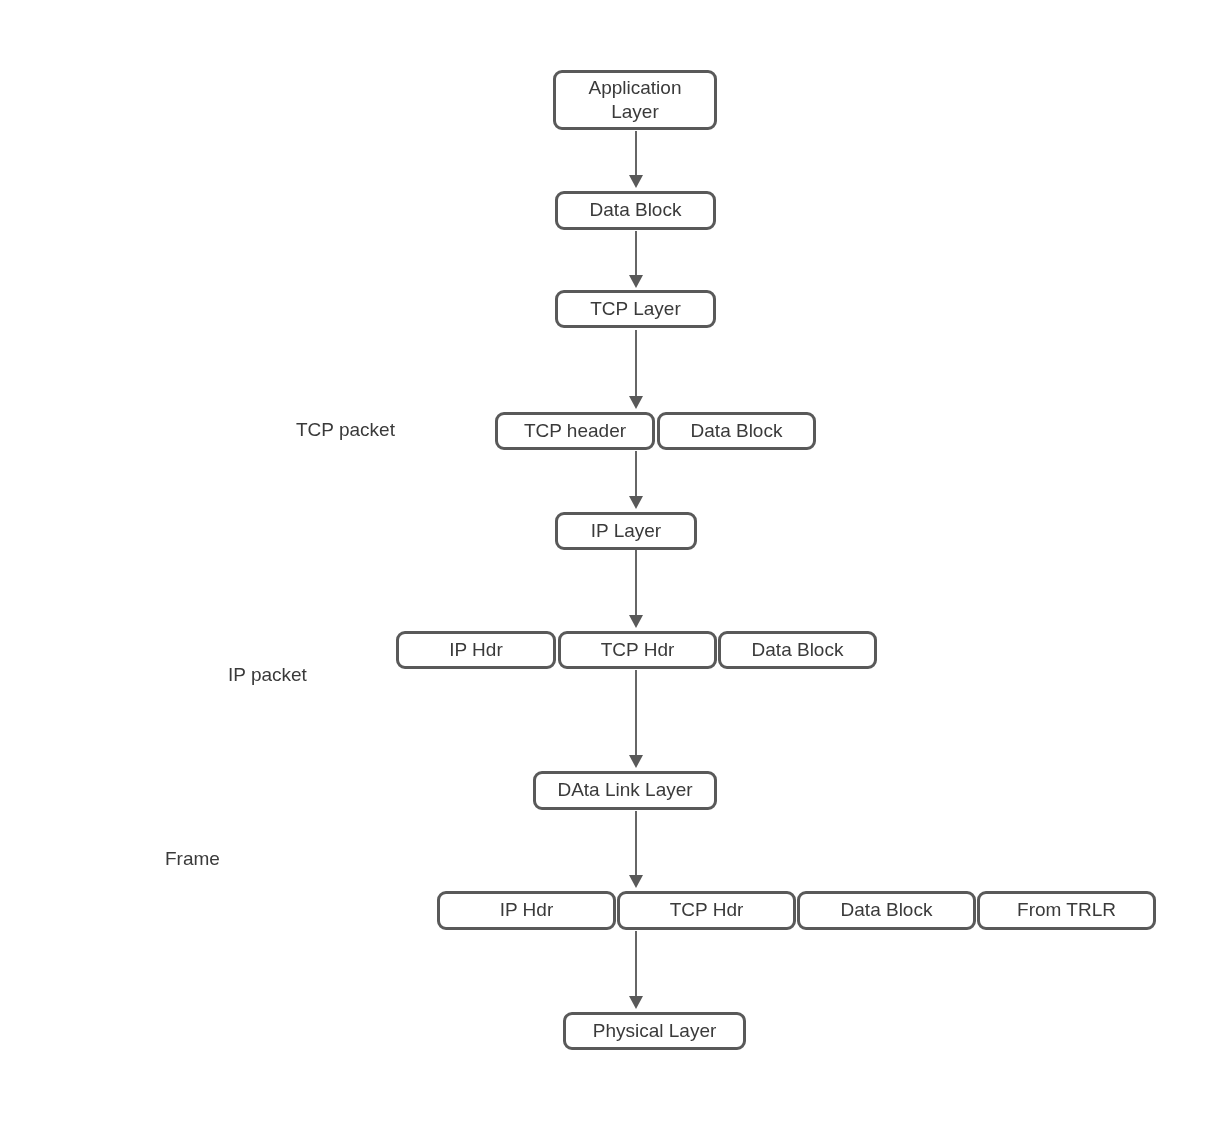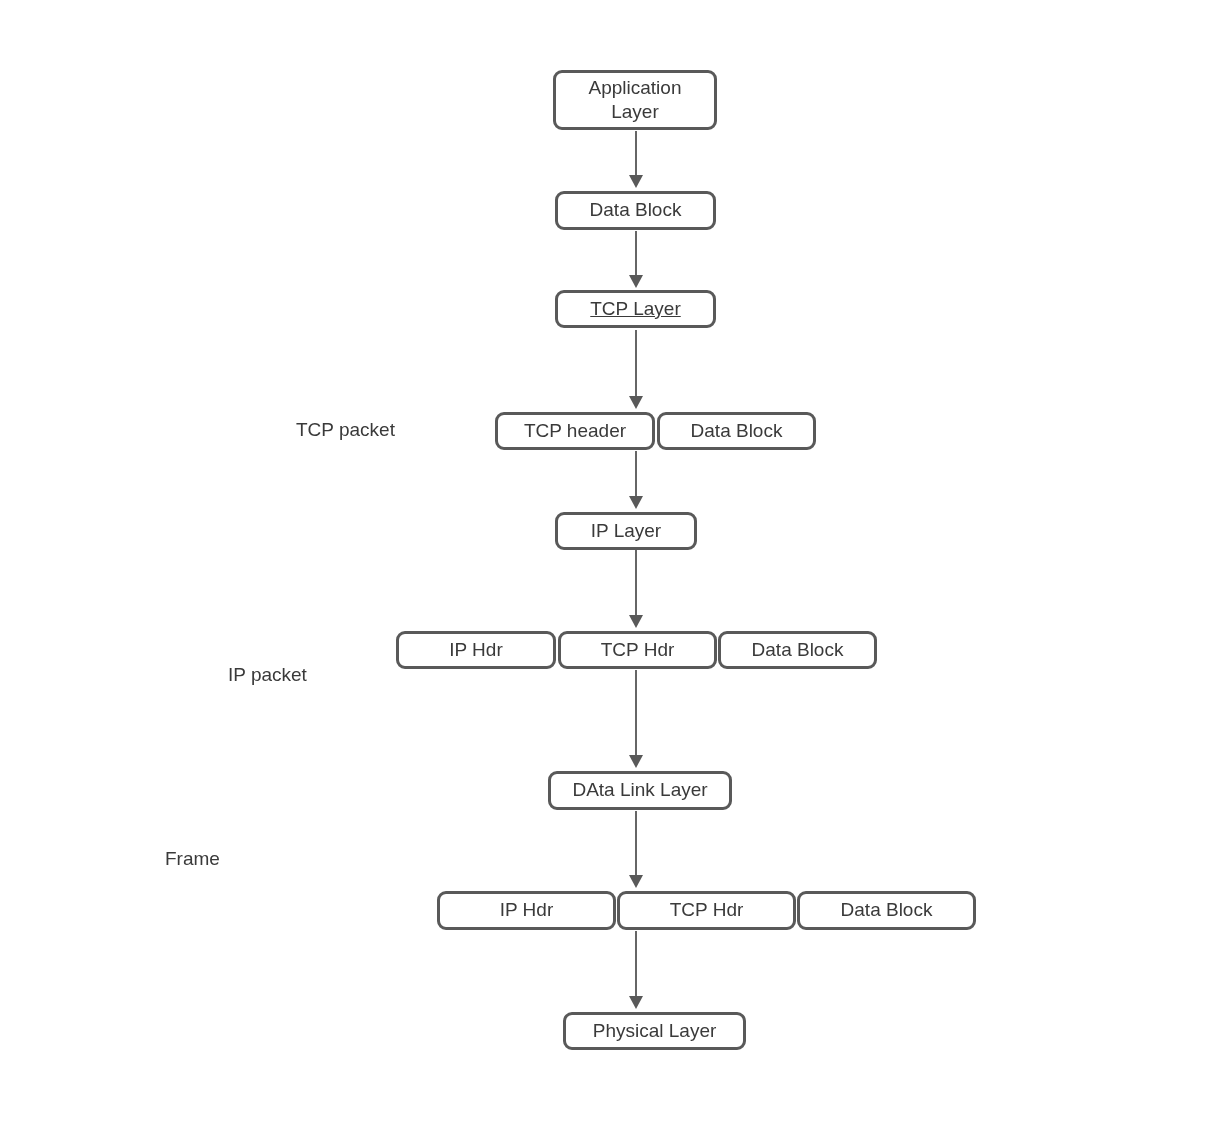--- a/index.html
+++ b/index.html
@@ -67,39 +67,40 @@
 </style>
 </head>
 <body>
 
 <div class="canvas">
 
   <div class="node" style="left:553px; top:70px; width:164px; height:60px; padding:16px 18px;">Application Layer</div>
 
   <div class="node" style="left:555px; top:191px; width:161px; height:39px;">Data Block</div>
 
-  <div class="node" style="left:555px; top:290px; width:161px; height:38px;text-decoration:underline;">TCP Layer</div>
+  <div class="node" style="left:555px; top:290px; width:161px; height:38px;">TCP Layer</div>
 
   <div class="side-label" style="left:296px; top:419px;">TCP packet</div>
   <div class="node" style="left:495px; top:412px; width:160px; height:38px;">TCP header</div>
   <div class="node" style="left:657px; top:412px; width:159px; height:38px;">Data Block</div>
 
   <div class="node" style="left:555px; top:512px; width:142px; height:38px;">IP Layer</div>
 
   <div class="side-label" style="left:228px; top:664px;">IP packet</div>
   <div class="node" style="left:396px; top:631px; width:160px; height:38px;">IP Hdr</div>
   <div class="node" style="left:558px; top:631px; width:159px; height:38px;">TCP Hdr</div>
   <div class="node" style="left:718px; top:631px; width:159px; height:38px;">Data Block</div>
 
-  <div class="node" style="left:548px; top:771px; width:184px; height:39px;">DAta Link Layer</div>
+  <div class="node" style="left:533px; top:771px; width:184px; height:39px;">DAta Link Layer</div>
 
   <div class="side-label" style="left:165px; top:848px;">Frame</div>
   <div class="node" style="left:437px; top:891px; width:179px; height:39px;">IP Hdr</div>
   <div class="node" style="left:617px; top:891px; width:179px; height:39px;">TCP Hdr</div>
   <div class="node" style="left:797px; top:891px; width:179px; height:39px;">Data Block</div>
+  <div class="node" style="left:977px; top:891px; width:179px; height:39px;">From TRLR</div>
 
   <div class="node" style="left:563px; top:1012px; width:183px; height:38px;">Physical Layer</div>
 
   <div class="arrow" style="left:628px; top:131px; height:57px;">
     <div class="arrow-line"></div>
     <div class="arrow-head"></div>
   </div>
   <div class="arrow" style="left:628px; top:231px; height:57px;">
     <div class="arrow-line"></div>
     <div class="arrow-head"></div>

